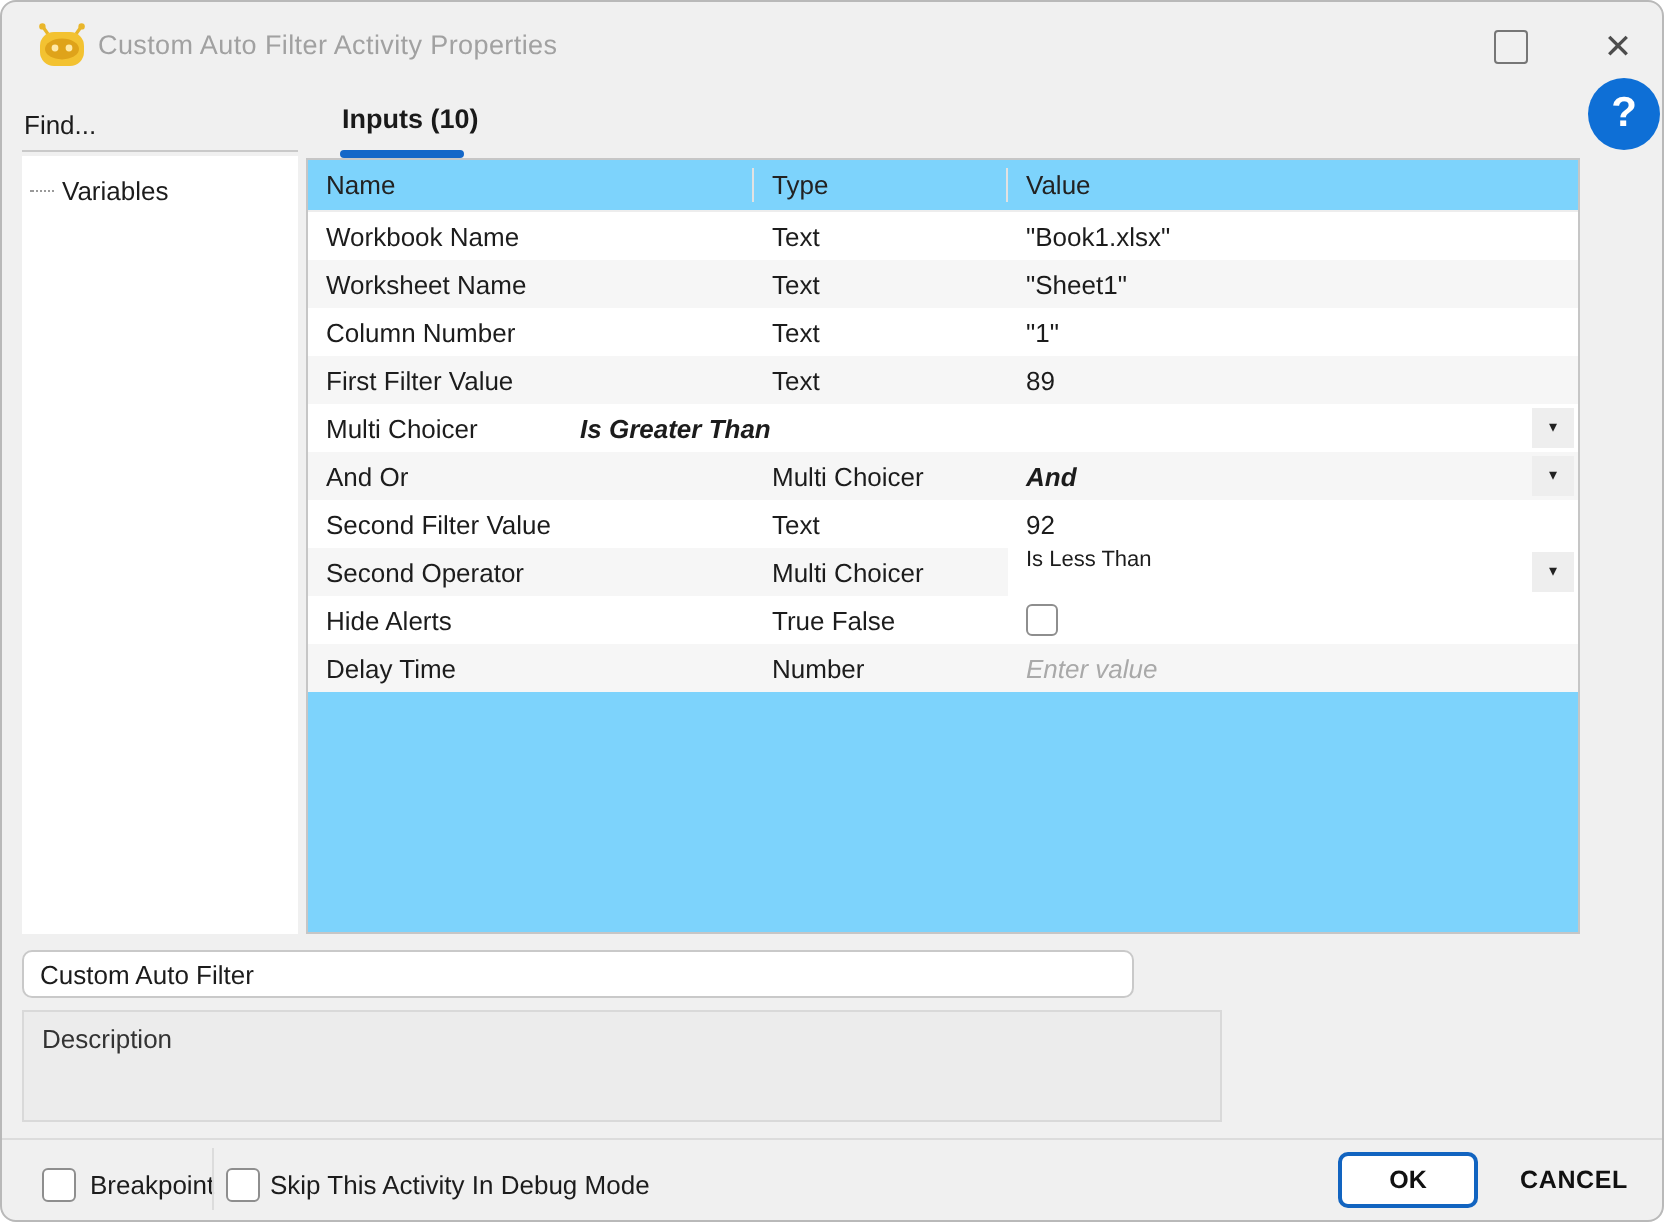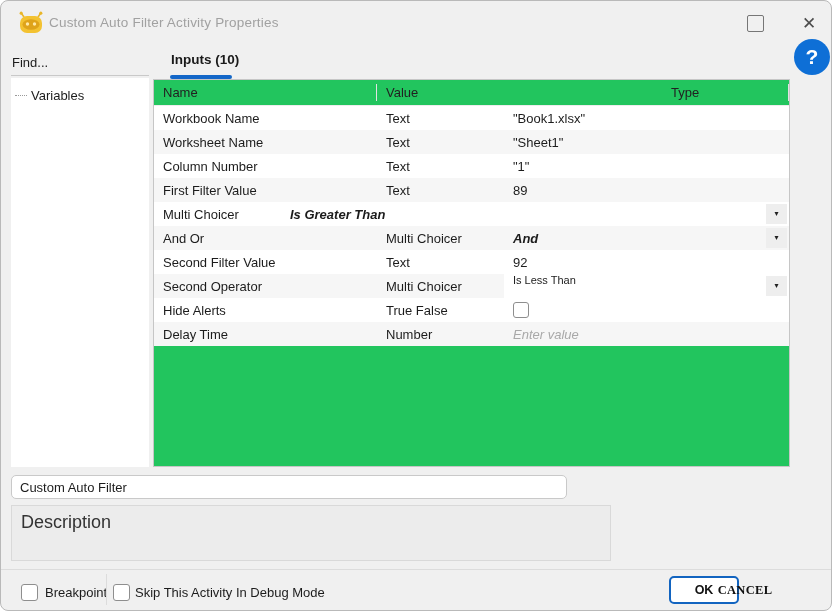--- a/index.html
+++ b/index.html
@@ -29,21 +29,21 @@
   .find-input::placeholder{color:#1c1c1c;opacity:1;}
   .tree-panel{position:absolute;left:10px;top:77px;width:138px;height:389px;background:#ffffff;}
   .tree-item{display:flex;align-items:center;padding:10px 0 0 4px;font-size:13px;color:#1c1c1c;cursor:pointer;}
   .tree-dots{width:12px;border-top:1px dotted #9a9a9a;margin-right:4px;}
 
   
   .tab{position:absolute;left:170px;top:51px;font-size:13.5px;font-weight:bold;color:#1a1a1a;cursor:pointer;}
   .tab-underline{position:absolute;left:169px;top:74px;width:62px;height:4px;border-radius:2px;background:#1467c8;}
 
   
-  .grid{position:absolute;left:152px;top:78px;width:637px;height:388px;background:#22c55e;
+  .grid{position:absolute;left:152px;top:78px;width:637px;height:388px;background:#7dd3fc;
         border:1px solid #c6c6c6;box-sizing:border-box;overflow:hidden;}
   .grid-header{display:flex;height:25px;align-items:center;border-bottom:1px solid #ededed;font-size:13px;color:#222;}
   .hcell{box-sizing:border-box;padding-left:9px;height:17px;line-height:17px;}
   .hcell.c-name,.hcell.c-type{border-right:1px solid #e2e2e2;}
   .c-name{width:223px;flex:none;}
   .c-type{width:127px;flex:none;}
   .c-value{flex:1;min-width:0;}
   .grid-row{display:flex;height:24px;align-items:center;font-size:13px;color:#1c1c1c;background:#ffffff;}
   .grid-row.alt{background:#f6f6f6;}
   .cell{box-sizing:border-box;padding-left:9px;white-space:nowrap;overflow:hidden;}
@@ -55,38 +55,38 @@
   .dd-btn{position:absolute;right:2px;top:2px;width:21px;height:20px;background:#eeeeee;
           display:flex;align-items:center;justify-content:center;cursor:pointer;z-index:2;}
   .dd-btn .caret{font-size:8px;color:#222;line-height:1;}
   .grid-checkbox{width:14px;height:14px;border:1px solid #8e8e8e;border-radius:3px;background:#ffffff;cursor:pointer;}
 
   
   .name-input{position:absolute;left:10px;top:474px;width:556px;height:24px;box-sizing:border-box;
               background:#ffffff;border:1px solid #c9c9c9;border-radius:5px;padding:0 8px;
               font-size:13px;color:#1c1c1c;font-family:inherit;outline:none;}
   .description-box{position:absolute;left:10px;top:504px;width:600px;height:56px;box-sizing:border-box;
-                   background:#ececec;border:1px solid #d9d9d9;padding:6px 9px;font-size:18px;color:#333;}
+                   background:#ececec;border:1px solid #d9d9d9;padding:6px 9px;font-size:13px;color:#333;}
 
   
   .footer-divider{position:absolute;left:0;right:0;top:568px;height:1px;background:#dcdcdc;}
   .footer-checkbox{position:absolute;width:15px;height:15px;border:1px solid #8e8e8e;border-radius:3px;
                    background:#ffffff;cursor:pointer;top:583px;}
   .cb-breakpoint{left:20px;}
   .cb-skip{left:112px;}
   .footer-label{position:absolute;top:584px;font-size:13px;color:#1c1c1c;}
   .lbl-breakpoint{left:44px;}
   .lbl-skip{left:134px;}
   .footer-vdivider{position:absolute;left:105px;top:573px;width:1px;height:31px;background:#dcdcdc;}
   .ok-btn{position:absolute;left:668px;top:575px;width:70px;height:28px;box-sizing:border-box;
           background:#ffffff;border:2px solid #1264c0;border-radius:5px;font-size:12.5px;font-weight:bold;
           color:#111;display:flex;align-items:center;justify-content:center;cursor:pointer;font-family:inherit;}
-  .cancel-btn{position:absolute;left:708px;top:575px;width:72px;height:28px;background:transparent;border:none;
+  .cancel-btn{position:absolute;left:750px;top:575px;width:72px;height:28px;background:transparent;border:none;
           font-size:12.5px;font-weight:bold;color:#111;display:flex;align-items:center;justify-content:center;
-          cursor:pointer;font-family:Liberation Serif, serif;letter-spacing:.3px;}
+          cursor:pointer;font-family:Liberation Sans, sans-serif;letter-spacing:.3px;}
 </style>
 </head>
 <body>
 
 <div class="window">
 
   <div class="titlebar">
     <span class="app-icon">
       <svg viewBox="0 0 26 26" width="26" height="26">
         <line x1="6" y1="7" x2="3.5" y2="3.5" stroke="#e9b62a" stroke-width="1.6"></line>
@@ -115,22 +115,22 @@
       <span>Variables</span>
     </div>
   </div>
 
   <div class="tab">Inputs (10)</div>
   <div class="tab-underline"></div>
 
   <div class="grid">
     <div class="grid-header">
       <div class="hcell c-name">Name</div>
+      <div class="hcell c-type">Type</div>
       <div class="hcell c-value">Value</div>
-      <div class="hcell c-type">Type</div>
     </div>
     <div id="grid-body">
         <div class="grid-row">
     <div class="cell c-name">Workbook Name</div>
     <div class="cell c-type">Text</div>
     <div class="cell c-value">
             <span class="value-text">"Book1.xlsx"</span>
           </div>
   </div>
         <div class="grid-row alt">

